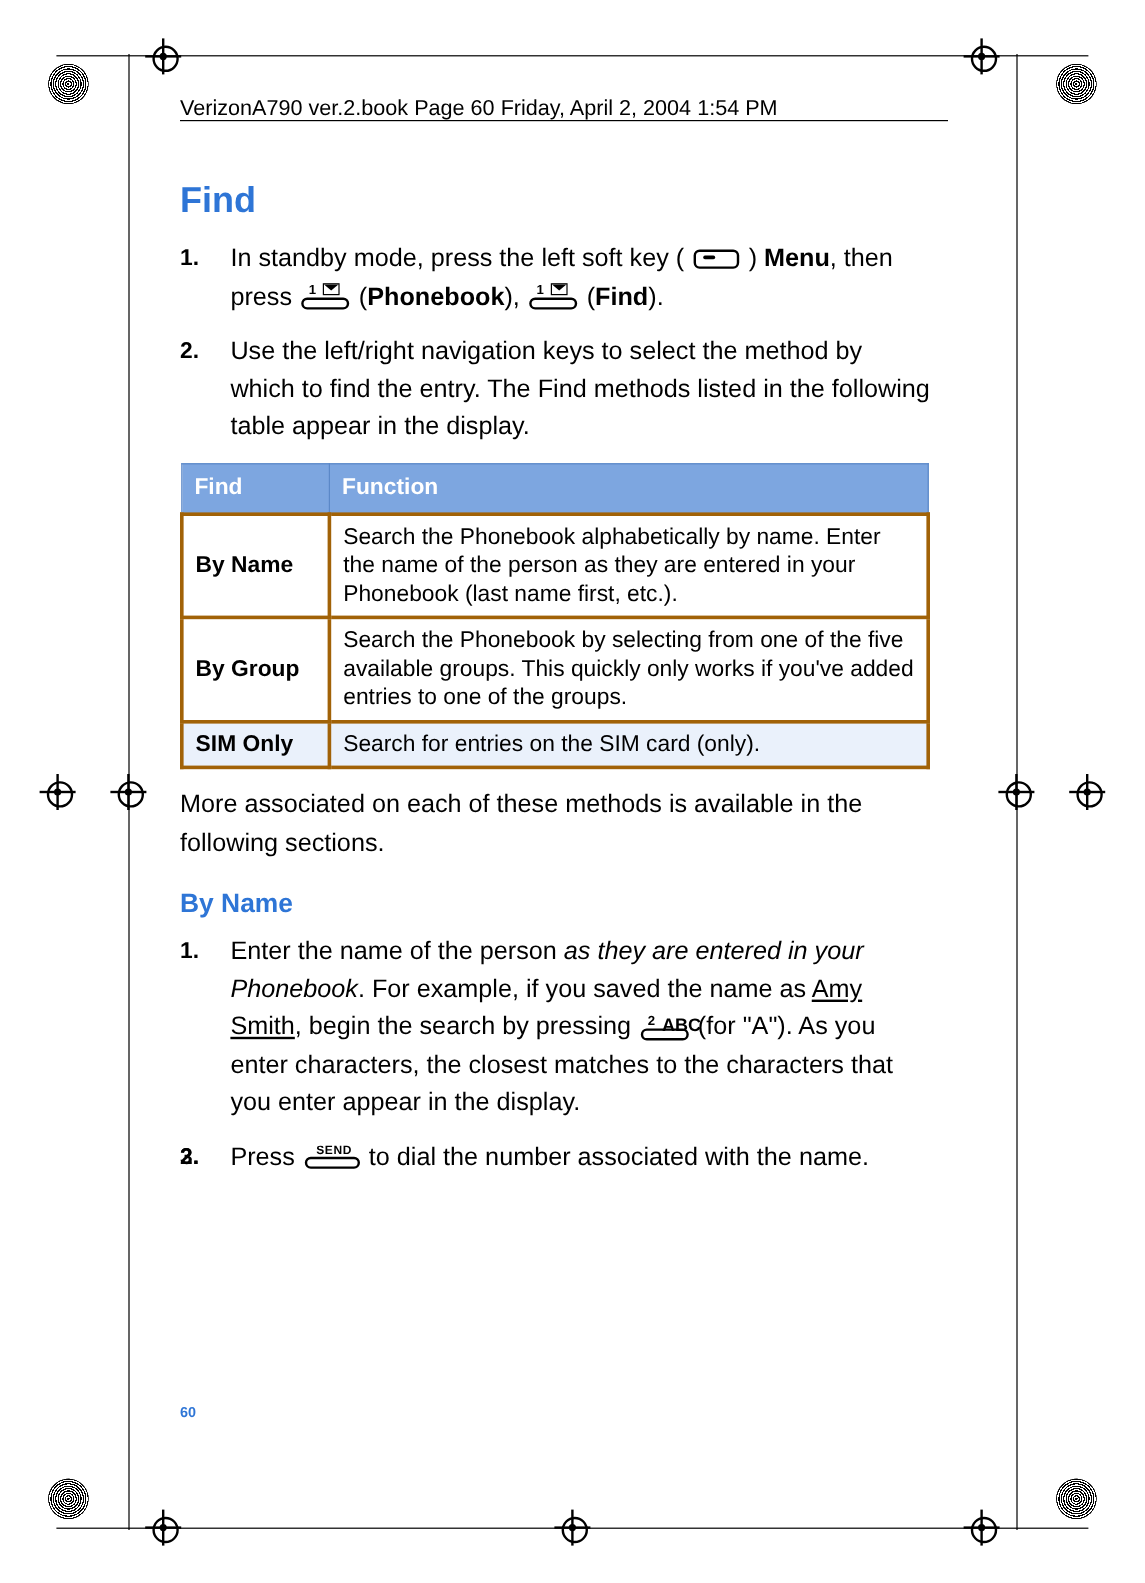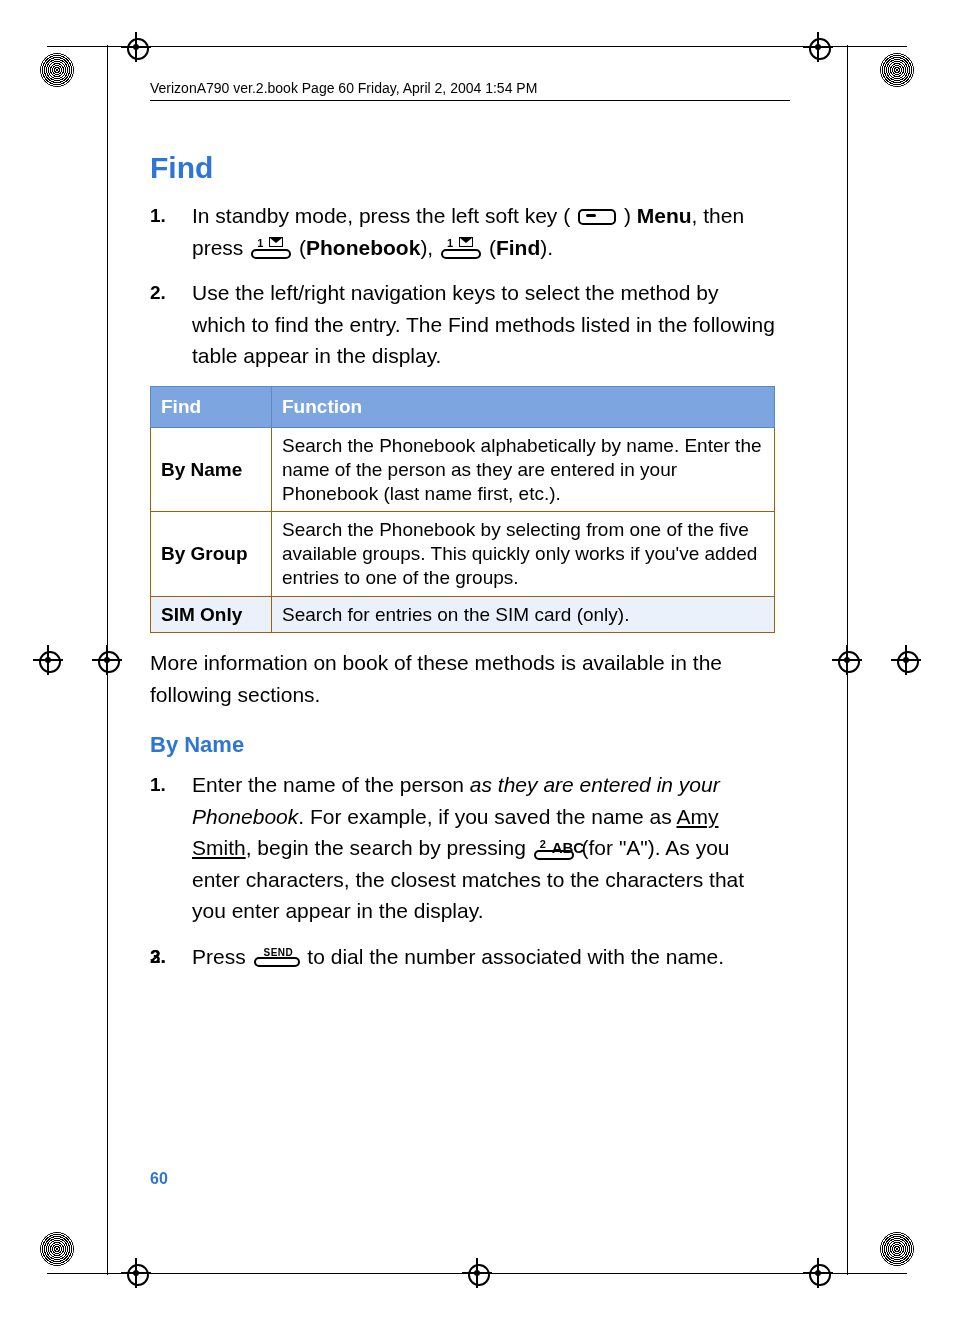--- a/index.html
+++ b/index.html
@@ -13,21 +13,21 @@
   .page {
     position: relative;
     width: 954px;
     height: 1319px;
     box-sizing: border-box;
   }
   .header-line {
     position: absolute;
     top: 80px;
     left: 150px;
-    font-size: 14px;
+    font-size: 18px;
   }
   .hr {
     position: absolute;
     top: 100px;
     left: 150px;
     width: 640px;
     border-top: 1px solid #000;
   }
   .content {
     position: absolute;
@@ -177,42 +177,42 @@
   }
   table.find th {
     background: #7da6e0;
     color: #fff;
     text-align: left;
     padding: 6px 10px;
     border: 1px solid #5b88c8;
     font-weight: bold;
   }
   table.find td {
-    border: 1px solid #a16207;
+    border: 3px solid #a16207;
     padding: 6px 10px;
     vertical-align: middle;
     line-height: 1.25;
   }
   table.find tr.alt td {
     background: #eaf1fb;
   }
   table.find td.label {
     font-weight: bold;
     white-space: nowrap;
     width: 100px;
   }
   .underline { text-decoration: underline; }
   em.ital { font-style: italic; }
   .page-num {
     position: absolute;
     left: 150px;
     top: 1170px;
     color: #2e75d6;
     font-weight: bold;
-    font-size: 16px;
+    font-size: 12px;
   }
   
   .crop-h { position: absolute; width: 860px; height: 0; border-top: 1px solid #000; left: 47px; }
   .crop-v { position: absolute; height: 1230px; width: 0; border-left: 1px solid #000; top: 45px; }
   .reg {
     position: absolute;
     width: 34px;
     height: 34px;
     border-radius: 50%;
     background: repeating-radial-gradient(circle, #000 0 1px, #fff 1px 2px);
@@ -329,21 +329,21 @@
         <td class="label">By Group</td>
         <td>Search the Phonebook by selecting from one of the five available groups. This quickly only works if you've added entries to one of the groups.</td>
       </tr>
       <tr class="alt">
         <td class="label">SIM Only</td>
         <td>Search for entries on the SIM card (only).</td>
       </tr>
     </tbody>
       </table>
 
-    <p class="lead">More information on book of these methods is available in the following sections.</p>
+    <p class="lead">More associated on each of these methods is available in the following sections.</p>
 
     <h2 class="subsection">By Name</h2>
 
     <ol class="steps">
       <li>
         <span class="num">1.</span>
         <span>Enter the name of the person </span><em class="ital">as they are entered in your Phonebook</em><span>. For example, if you saved the name as </span><span class="underline">Amy</span><span> </span><span class="underline">Smith</span><span>, begin the search by pressing </span>
         <span class="key-icon numkey numkey2"><span class="top">2</span><span class="abc">ABC</span><span class="shape"></span></span>
         <span> (for "A"). As you enter characters, the closest matches to the characters that you enter appear in the display.</span>
       </li>

